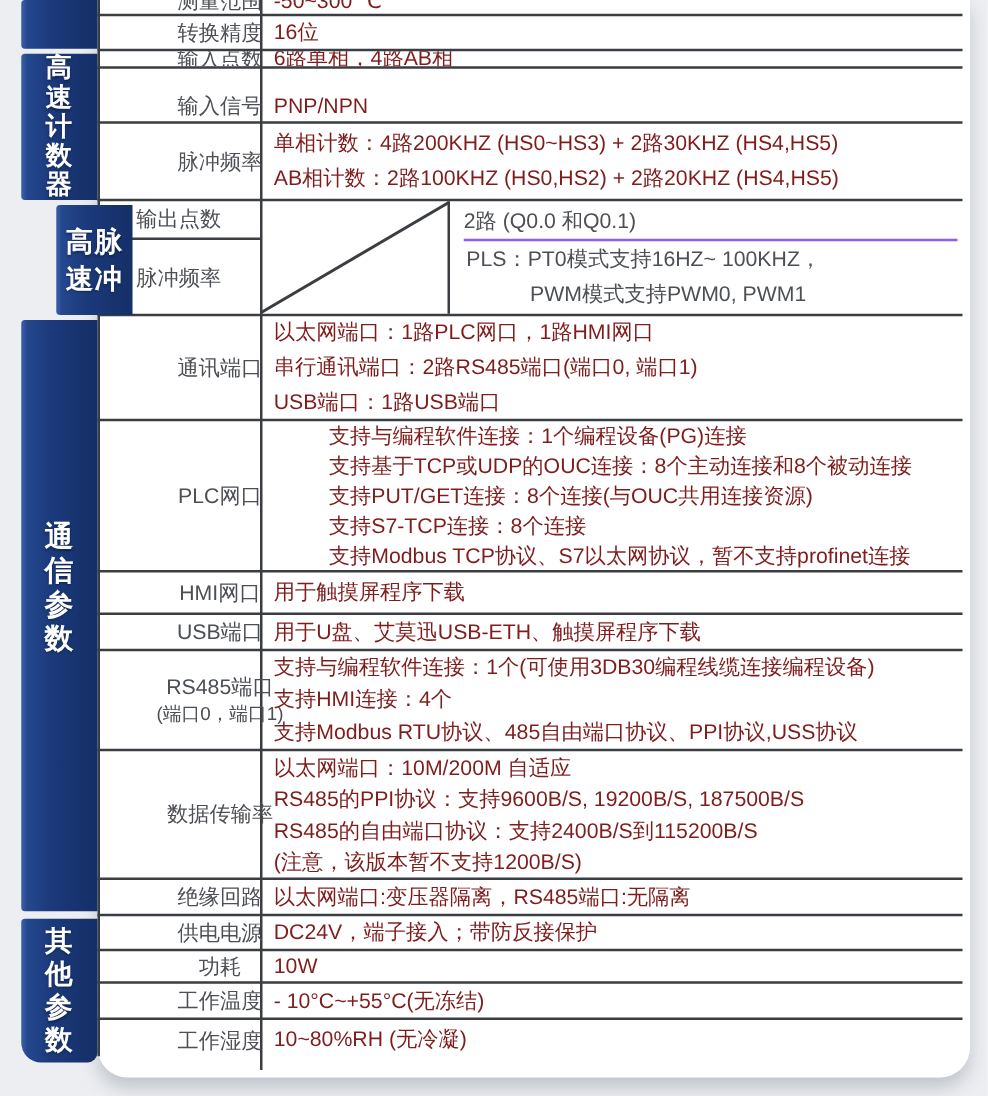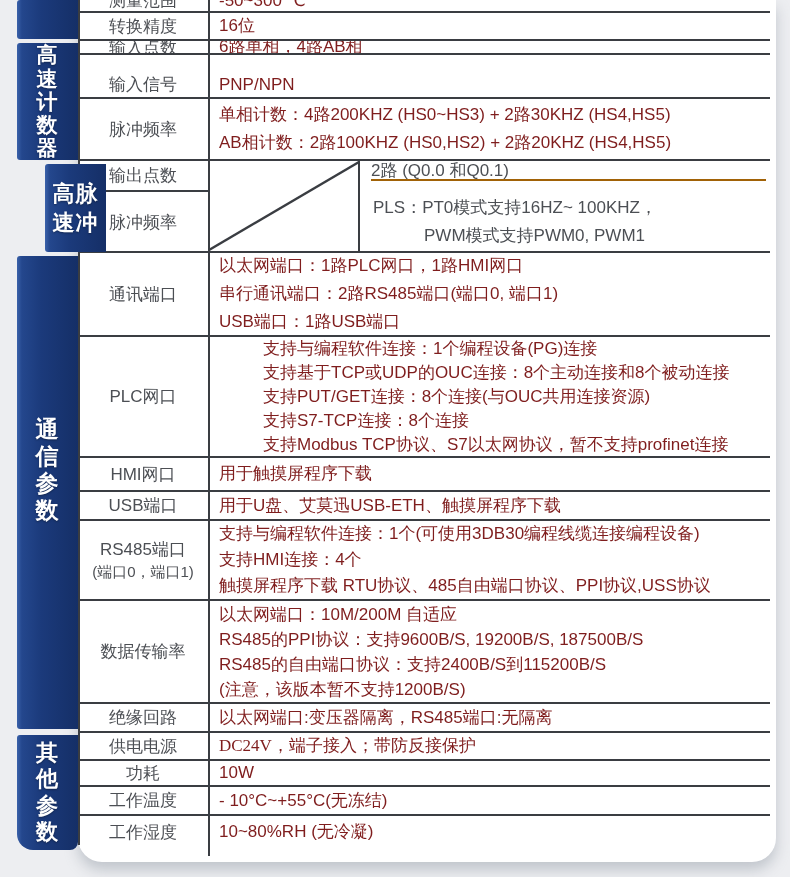--- a/index.html
+++ b/index.html
@@ -23,21 +23,21 @@
   .vline{position:absolute;background:#3a3d42;width:2px;}
   .vline-left{left:0;top:0;height:845px;}
   .vline-mid{left:130px;top:0;height:856px;}
 
   .row{position:absolute;left:0;width:692px;box-sizing:border-box;
        border-bottom:2px solid #3a3d42;overflow:hidden;}
   .row.no-border{border-bottom:none;text-decoration:underline;}
   .row-label{
     position:absolute;left:0;top:0;bottom:0;width:130px;
     display:flex;flex-direction:column;justify-content:center;align-items:center;
-    color:#4c4f54;font-size:17px;line-height:19px;text-align:center;
+    color:#4c4f54;font-size:17px;line-height:19px;text-align:center;padding-left:33px;
   }
   .row-label .label-line:nth-child(2){font-size:15px;margin-top:3px;}
   .row-value{
     position:absolute;left:141px;top:0;bottom:0;right:4px;
     display:flex;flex-direction:column;justify-content:center;
     color:#7f1d1d;font-size:17px;line-height:24px;
   }
   .val-line{white-space:pre;}
   .row.clip .row-label,.row.clip .row-value{justify-content:flex-start;}
   .row.clip .label-line,.row.clip .val-line{margin-top:-8px;line-height:17px;}
@@ -45,21 +45,21 @@
   
   .pulse-sec{position:absolute;left:0;top:161px;width:692px;height:92px;
      box-sizing:border-box;border-bottom:2px solid #3a3d42;}
   .p-label{position:absolute;left:0;width:130px;display:flex;align-items:center;justify-content:center;
      color:#4c4f54;font-size:17px;box-sizing:border-box;}
   .p-label.p1{top:0;height:31px;border-bottom:2px solid #3a3d42;}
   .p-label.p2{top:33px;height:57px;}
   .p-diag{position:absolute;left:130px;top:0;width:152px;height:90px;
      box-sizing:border-box;border-right:2px solid #3a3d42;}
   .p-val{position:absolute;left:295px;right:4px;color:#4c4f54;font-size:17px;}
-  .p-val.v1{top:0;height:20px;border-bottom:2px solid #a16207;display:flex;align-items:center;box-sizing:border-box;left:293px;}
+  .p-val.v1{top:0;height:32px;border-bottom:2px solid #8b5cf6;display:flex;align-items:center;box-sizing:border-box;left:293px;}
   .p-val.v2{top:31px;height:59px;display:flex;flex-direction:column;justify-content:center;line-height:28px;}
   .p-val .val-line{white-space:pre;}
 
   
   .sidebar-group{
     position:absolute;left:17px;width:61px;
     background:linear-gradient(90deg,#3a61aa 0%,#24478d 8%,#1b3a7b 40%,#152f67 100%);
     border-radius:3px 0 0 3px;
     display:flex;flex-direction:column;justify-content:center;align-items:center;
     color:#ffffff;z-index:3;
@@ -184,21 +184,21 @@
           </div>
         </div>
         <div class="row" style="top: 521px; height: 80px;">
           <div class="row-label">
             <div class="label-line">RS485端口</div>
             <div class="label-line">(端口0，端口1)</div>
           </div>
           <div class="row-value" style="line-height: 26px;">
             <div class="val-line">支持与编程软件连接：1个(可使用3DB30编程线缆连接编程设备)</div>
             <div class="val-line">支持HMI连接：4个</div>
-            <div class="val-line">触摸屏程序下载 RTU协议、485自由端口协议、PPI协议,USS协议</div>
+            <div class="val-line">支持Modbus RTU协议、485自由端口协议、PPI协议,USS协议</div>
           </div>
         </div>
         <div class="row" style="top: 601px; height: 103px;">
           <div class="row-label">
             <div class="label-line">数据传输率</div>
           </div>
           <div class="row-value" style="line-height: 25px;">
             <div class="val-line">以太网端口：10M/200M 自适应</div>
             <div class="val-line">RS485的PPI协议：支持9600B/S, 19200B/S, 187500B/S</div>
             <div class="val-line">RS485的自由端口协议：支持2400B/S到115200B/S</div>
@@ -206,21 +206,21 @@
           </div>
         </div>
         <div class="row" style="top: 704px; height: 29px;">
           <div class="row-label">
             <div class="label-line">绝缘回路</div>
           </div>
           <div class="row-value">
             <div class="val-line">以太网端口:变压器隔离，RS485端口:无隔离</div>
           </div>
         </div>
-        <div class="row" style="top: 733px; height: 28px; font-family: Liberation Serif, serif;">
+        <div class="row" style="top: 733px; height: 28px;">
           <div class="row-label">
             <div class="label-line">供电电源</div>
           </div>
           <div class="row-value">
             <div class="val-line">DC24V，端子接入；带防反接保护</div>
           </div>
         </div>
         <div class="row" style="top: 761px; height: 26px;">
           <div class="row-label">
             <div class="label-line">功耗</div>

